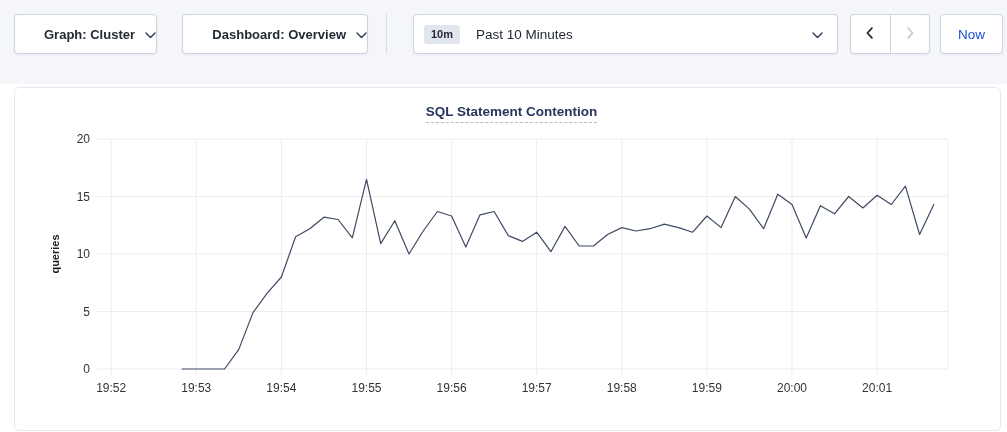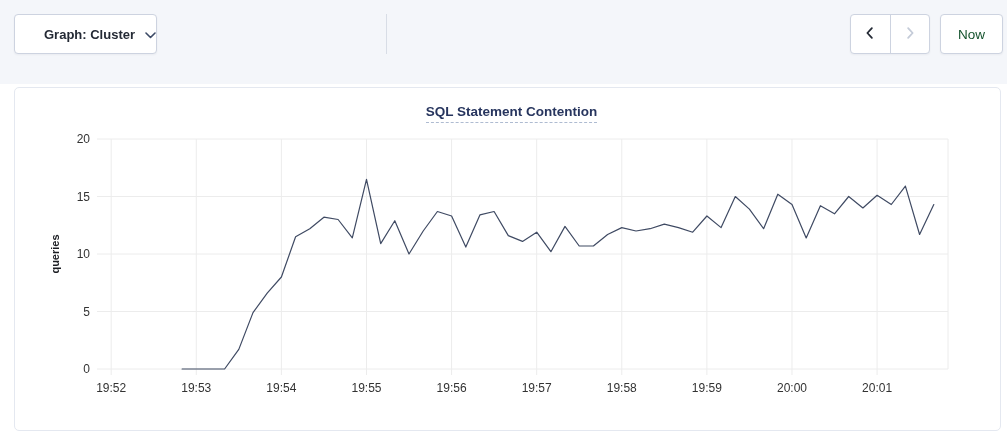--- a/index.html
+++ b/index.html
@@ -34,21 +34,21 @@
     font-size: 11px; font-weight: 700;
     padding: 4px 7px; border-radius: 3px; line-height: 1;
   }
   .time-label { margin-left: 16px; font-size: 13.5px; font-weight: 500; color: #242a35; flex: 1; }
   .arrowgroup { left: 850px; width: 80px; padding: 0; }
   .arrow-seg {
     width: 40px; height: 100%; display: flex; align-items: center; justify-content: center;
     background: transparent; border: none; cursor: pointer;
   }
   .arrow-seg.right { border-left: 1px solid #cdd3e0; cursor: default; }
-  .nowbtn { left: 940px; width: 63px; justify-content: center; font-size: 13.5px; font-weight: 500; color: #14532d; cursor: default; }
+  .nowbtn { left: 940px; width: 63px; justify-content: center; font-size: 13.5px; font-weight: 500; color: #1d4ed8; cursor: default; }
   .chev-down { display: inline-block; }
   
   .card {
     position: absolute; left: 14px; top: 87px; width: 987px; height: 344px;
     background: #ffffff;
     border: 1px solid #e4e8f0;
     border-radius: 5px;
   }
   .card-title-row { position: absolute; left: 4px; top: 14px; width: 100%; text-align: center; }
   .card-title {
@@ -75,23 +75,40 @@
 
   <div class="ctl dropdown dd-graph">
     <span>Graph: Cluster</span>
     <span class="chev-down">
       <svg width="11" height="7" viewBox="0 0 11 7">
           <polyline points="1,1 5.5,5.5 10,1" fill="none" stroke="#3c4a66" stroke-width="1.6" stroke-linecap="round" stroke-linejoin="round"></polyline>
         </svg>
     </span>
   </div>
 
+  <div class="ctl dropdown dd-dashboard">
+    <span>Dashboard: Overview</span>
+    <span class="chev-down">
+      <svg width="11" height="7" viewBox="0 0 11 7">
+          <polyline points="1,1 5.5,5.5 10,1" fill="none" stroke="#3c4a66" stroke-width="1.6" stroke-linecap="round" stroke-linejoin="round"></polyline>
+        </svg>
+    </span>
+  </div>
 
   <div class="vdivider"></div>
 
+  <div class="ctl timebox">
+    <span class="badge">10m</span>
+    <span class="time-label">Past 10 Minutes</span>
+    <span class="chev-down">
+      <svg width="11" height="7" viewBox="0 0 11 7">
+          <polyline points="1,1 5.5,5.5 10,1" fill="none" stroke="#3c4a66" stroke-width="1.6" stroke-linecap="round" stroke-linejoin="round"></polyline>
+        </svg>
+    </span>
+  </div>
 
   <div class="ctl arrowgroup">
     <button class="arrow-seg left">
       <span>
         <svg width="18" height="18" viewBox="0 0 24 24">
             <polyline points="14.5,5.5 8.5,12 14.5,18.5" fill="none" stroke="#242a35" stroke-width="2.4" stroke-linecap="round" stroke-linejoin="round"></polyline>
           </svg>
       </span>
     </button>
     <button class="arrow-seg right">

